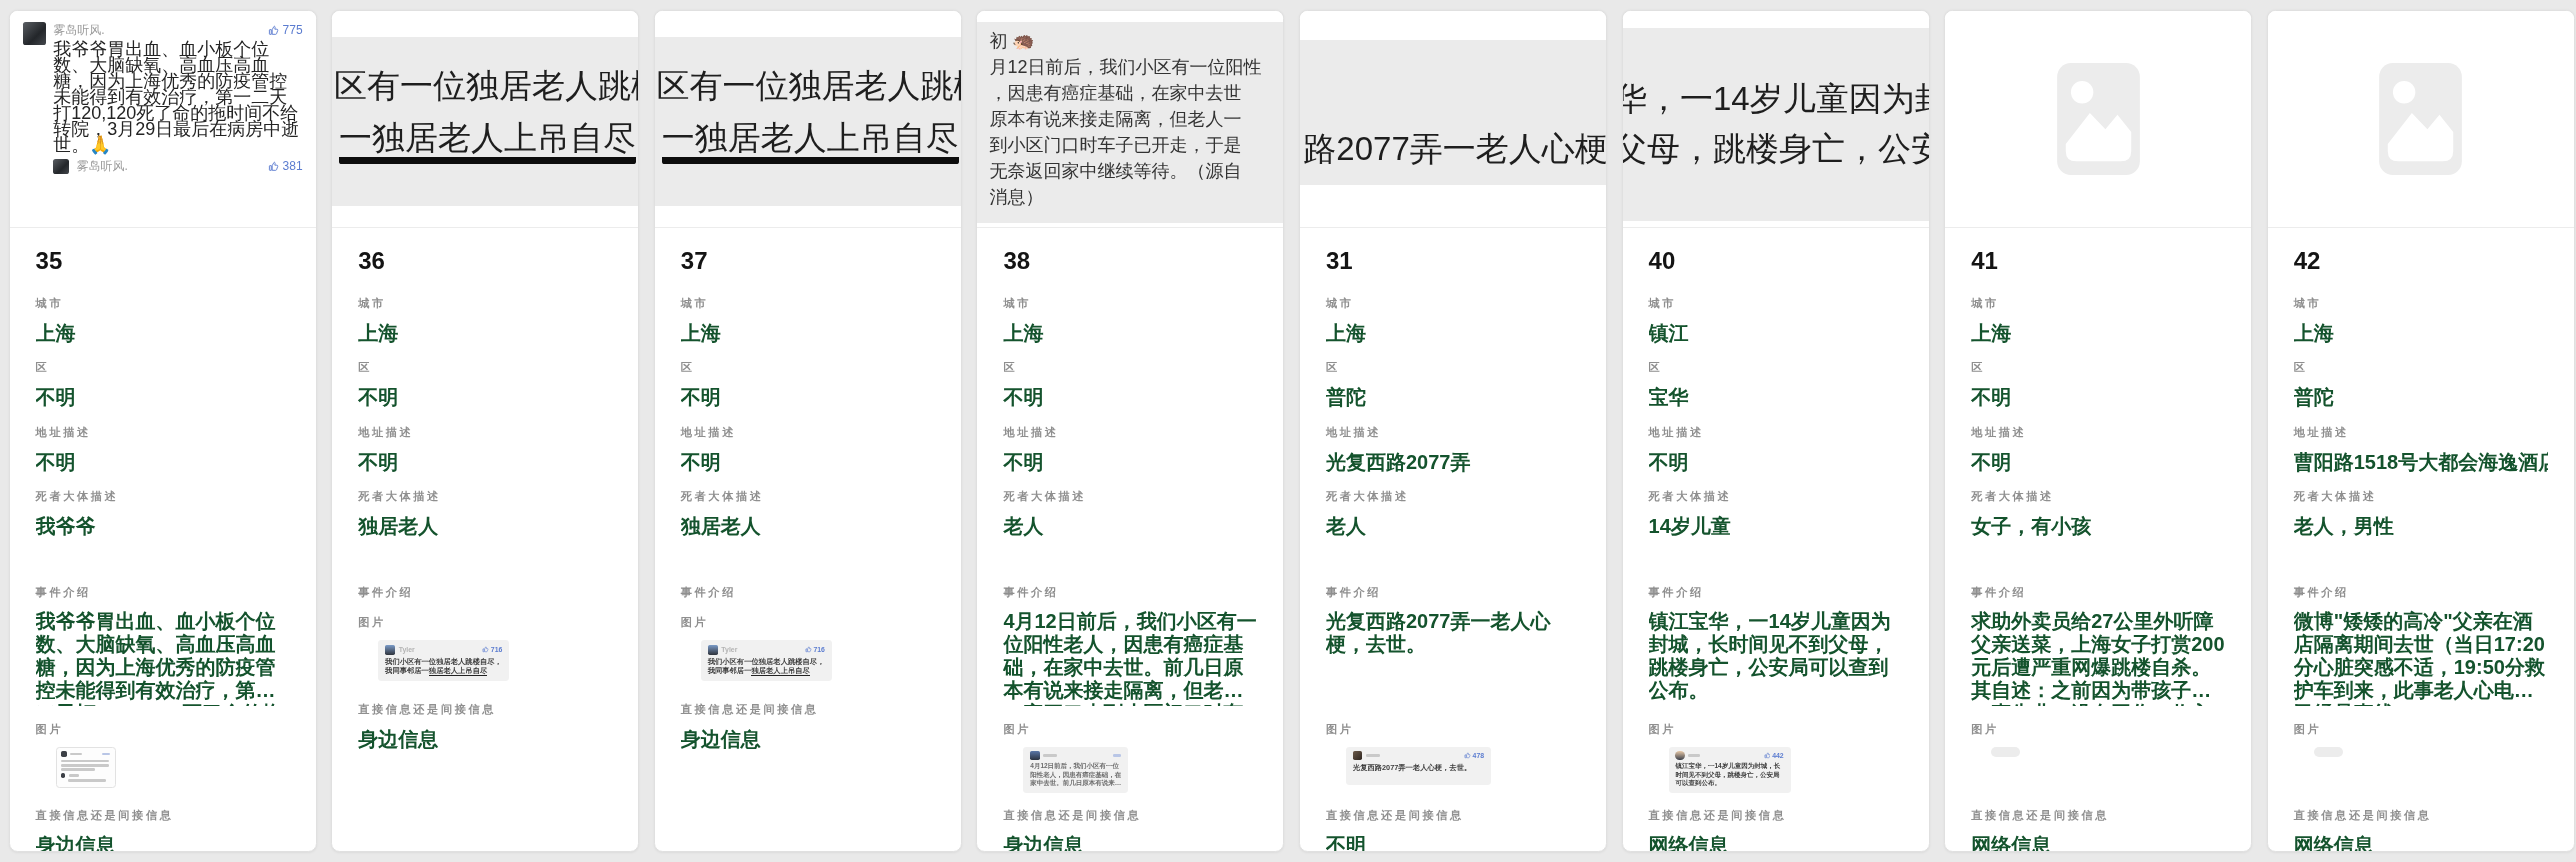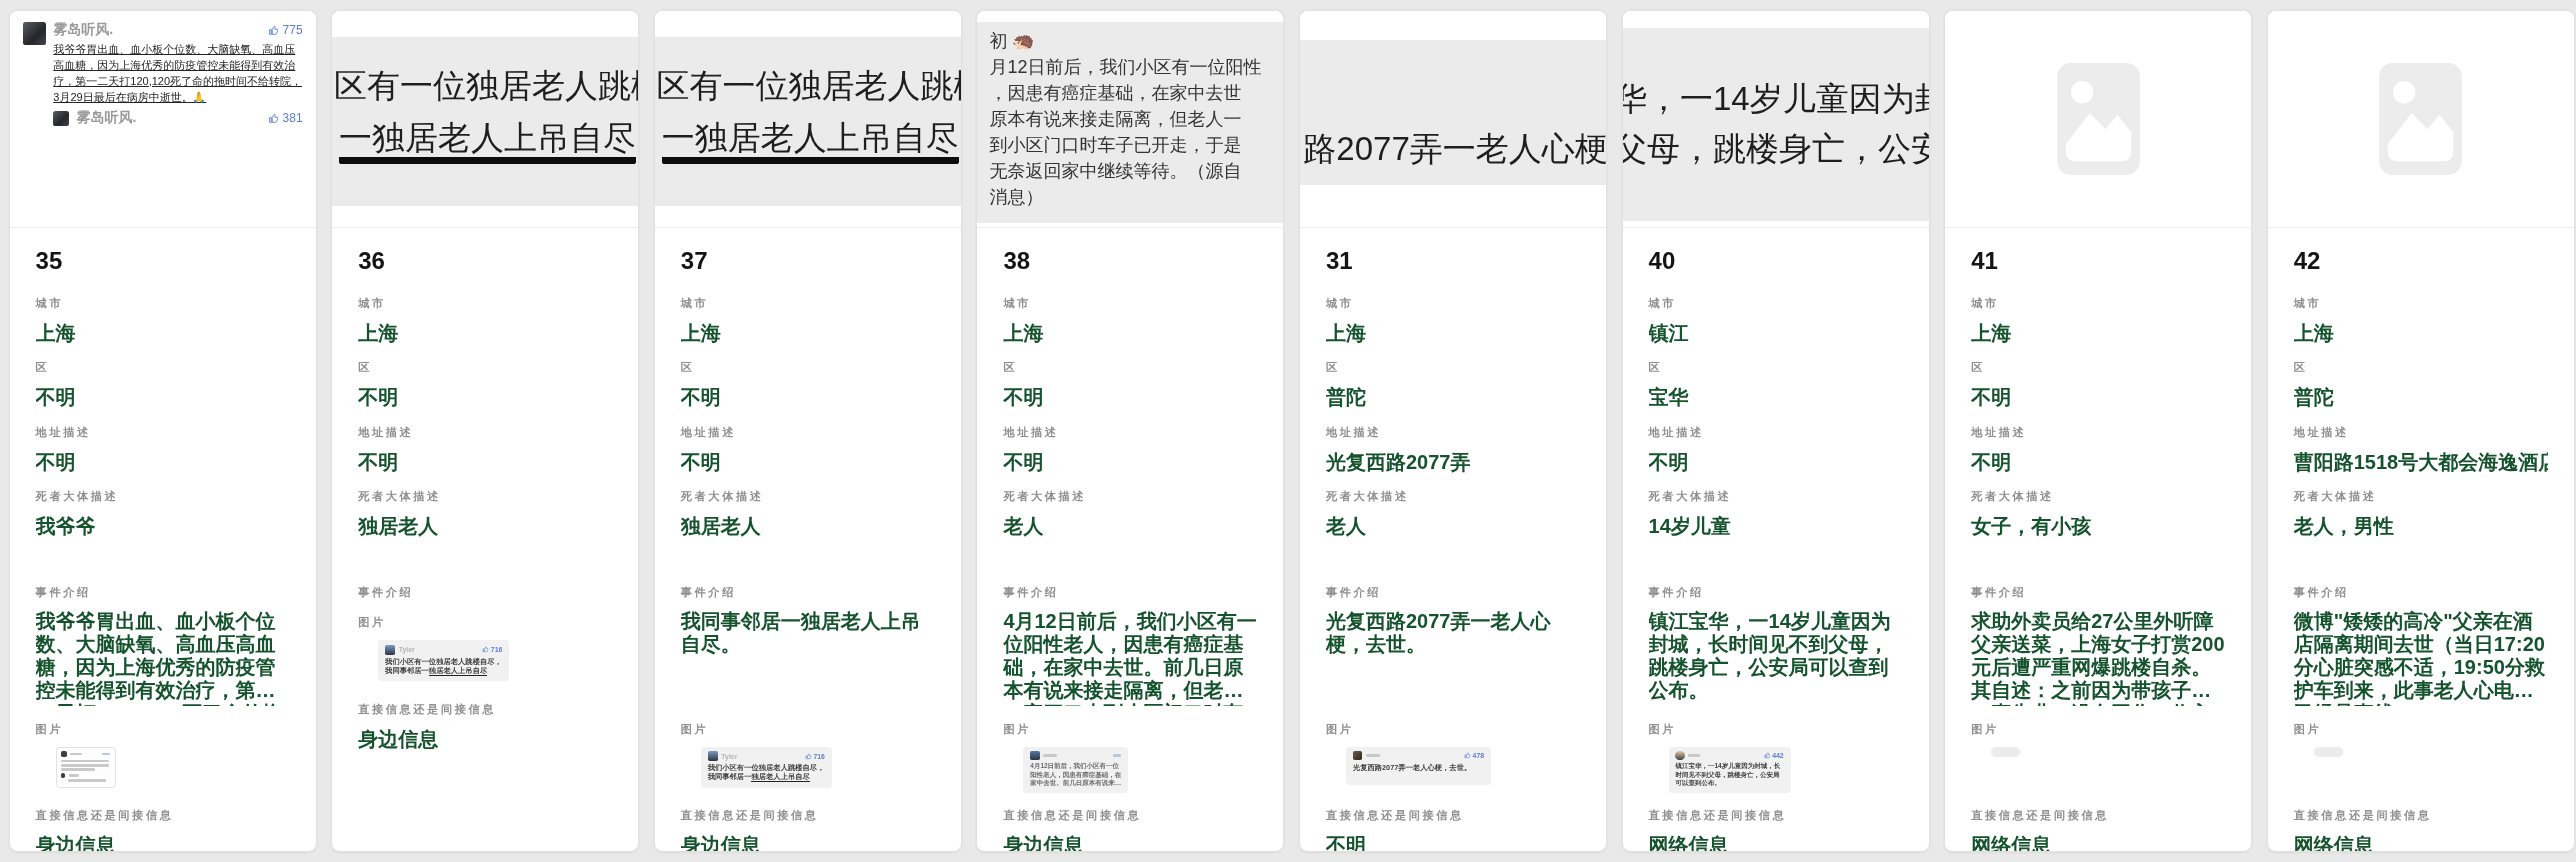--- a/index.html
+++ b/index.html
@@ -19,24 +19,24 @@
                   display:-webkit-box; -webkit-line-clamp:4; -webkit-box-orient:vertical; }
   .thumbzone { height:57px; margin-bottom:5.2px;padding-left:20px; }
   
   .wb { padding:11.2px 13px 0 13px; }
   .wb-row { display:flex; }
   .wb-ava { width:23px; height:23px; border-radius:2.6px; background:#3c4046;
             background:linear-gradient(135deg,#5a5e63 0%,#23262a 60%,#44484d 100%); flex:0 0 auto; }
   .wb-ava--sm { width:15.5px; height:15.5px; border-radius:2.6px; }
   .wb-main { flex:1; margin-left:7.7px; min-width:0; }
   .wb-head { display:flex; align-items:center; justify-content:space-between; height:15.5px; }
-  .wb-user { font-size:14px; color:#9a9a9a;font-weight:bold; }
+  .wb-user { font-size:12px; color:#9a9a9a; }
   .wb-like { display:flex; align-items:center; gap:3.4px; color:#5b7cd0; font-size:12px; }
   .wb-like svg { width:11.2px; height:11.2px; }
-  .wb-text { font-size:11px; line-height:16px; color:#242424; margin-top:2.6px;text-decoration:underline; }
+  .wb-text { font-size:18px; line-height:16px; color:#242424; margin-top:2.6px; }
   .wb-reply { margin-top:6px; }
   .wb-reply .wb-text { margin-left:23px; margin-top:1.7px; }
   
   .band { background:#ebebeb; overflow:hidden; }
   .bigline { font-size:33px; line-height:52px; color:#1e1e1e; white-space:nowrap; }
   .u-thick { border-bottom:7.7px solid #0d0d0d; padding-bottom:0.9px; border-radius:2.6px; }
   .band--3637 { margin-top:26px; height:169px; padding:22.4px 0 0 6.9px; }
   .band--38 { margin-top:10.3px; height:201px; padding:6.9px 0 0 12px; }
   .smalllines { font-size:18px; line-height:26px; color:#333; white-space:pre; }
   .band--39 { margin-top:29px; height:145px; display:flex; align-items:flex-end; padding:0 0 10.3px 3.4px; }
@@ -235,21 +235,20 @@
       <div class="field">
           <div class="label">地址描述</div>
           <div class="value">不明</div>
         </div>
       <div class="field">
           <div class="label">死者大体描述</div>
           <div class="value">独居老人</div>
         </div>
       <div class="field field--event">
           <div class="label">事件介绍</div>
-          <div class="value value--event">我同事邻居一独居老人上吊自尽。</div>
         </div>
       <div class="field" style="margin-bottom:0">
           <div class="label">图片</div>
         <div class="thumbzone">
           <div class="thumb thumb--gray thumb--3637">
             <div class="thumb-head">
               <div class="t-ava" style="width:10.3px;height:10.3px;background:linear-gradient(180deg,#7a9bc8,#30343c)"></div>
               <span class="t-user">Tyler</span>
               <span class="t-like">
                   <svg viewBox="0 0 24 24">

